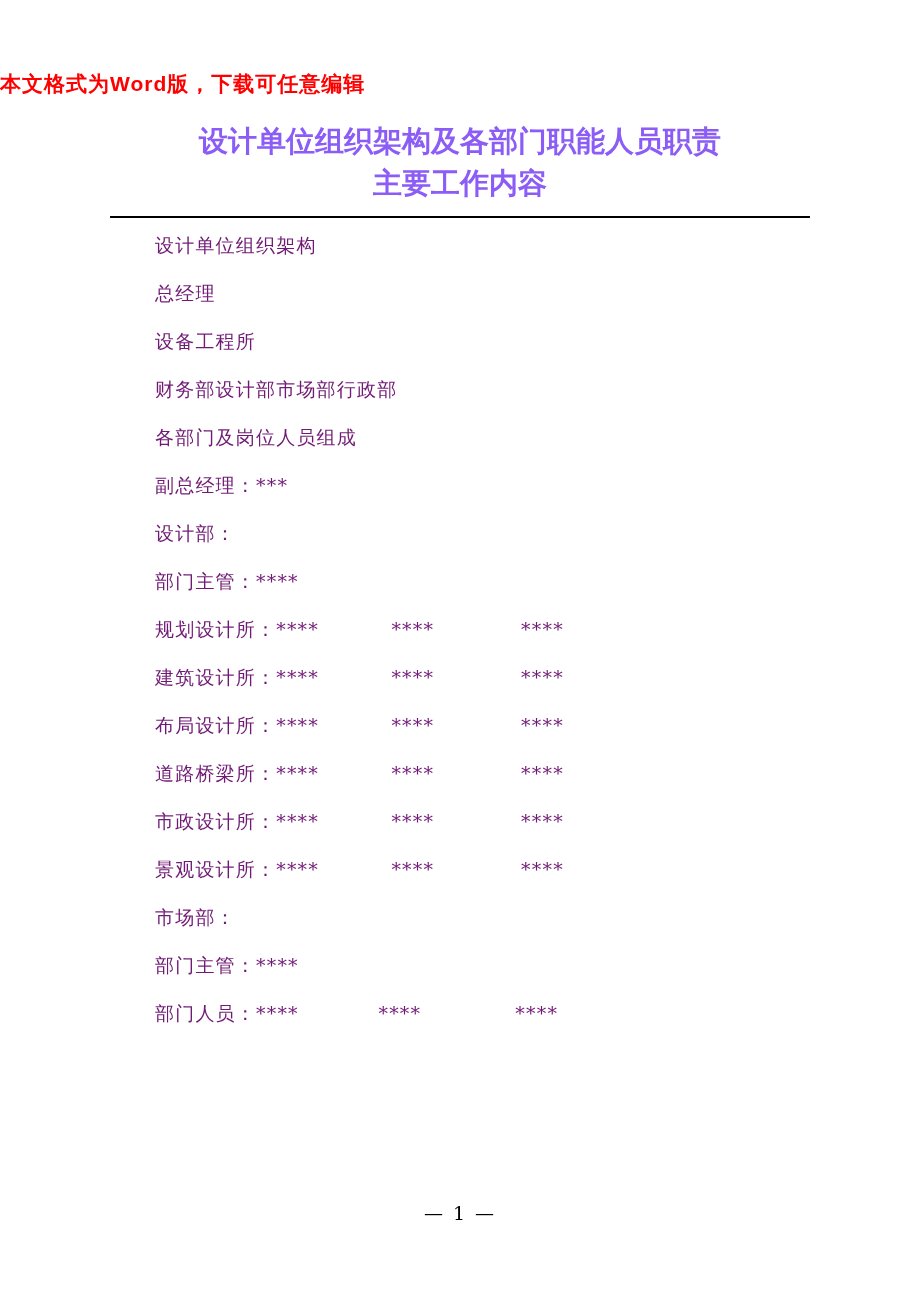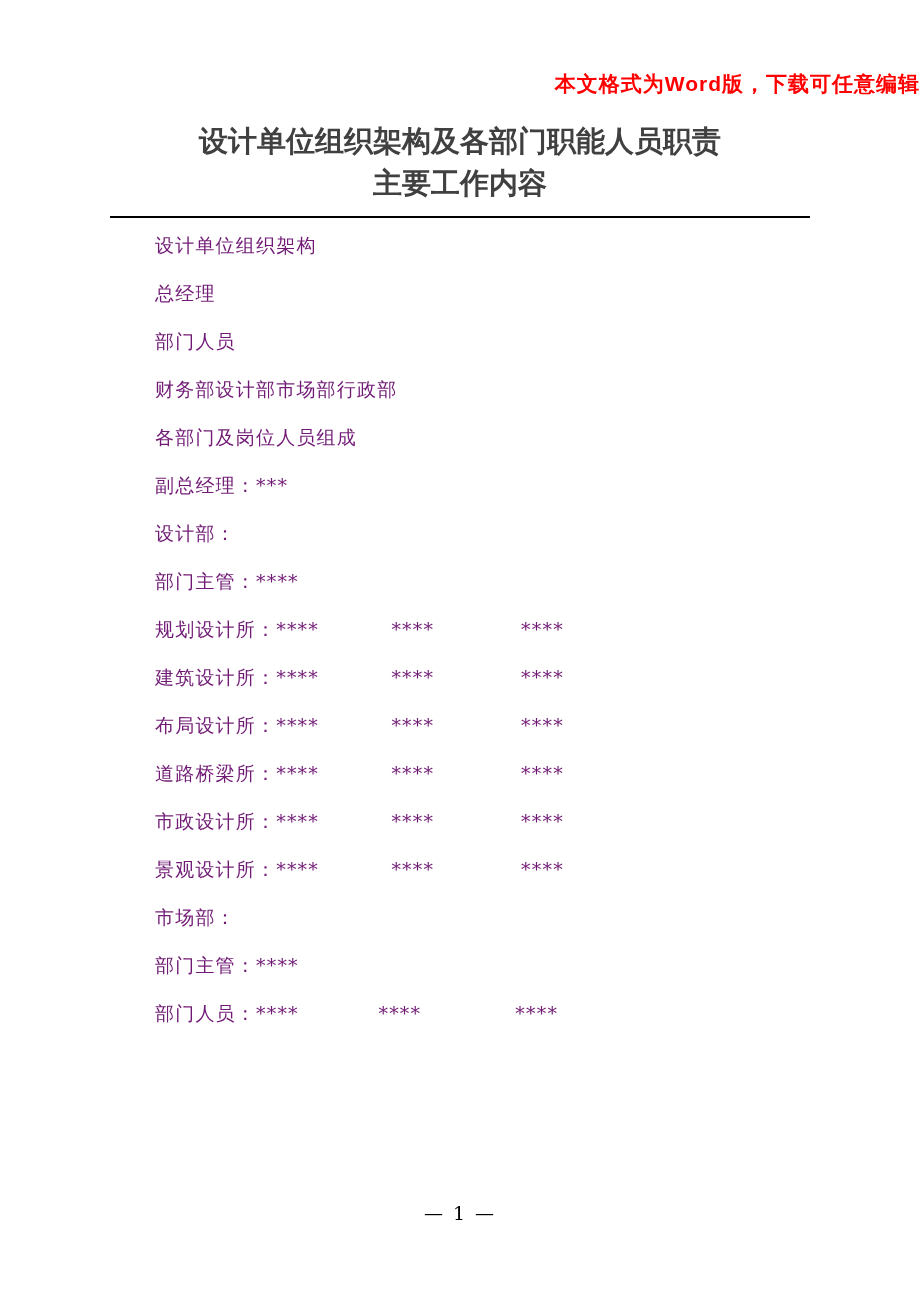--- a/index.html
+++ b/index.html
@@ -12,31 +12,31 @@
   }
   .page {
     position: relative;
     width: 920px;
     height: 1302px;
     background: #ffffff;
     box-sizing: border-box;
     overflow: hidden;
   }
   .notice {
-    text-align: right;
+    text-align: left;
     color: #ff0000;
     font-family: "Liberation Sans", sans-serif;
     font-weight: bold;
     font-size: 21px;
     letter-spacing: 1px;
     margin-top: 70px;
   }
   .doc-title {
     text-align: center;
-    color: #404040;
+    color: #8b5cf6;
     font-family: "Liberation Sans", sans-serif;
     font-weight: bold;
     font-size: 29px;
     line-height: 1.45;
     margin-top: 22px;
     padding: 0 74px;
   }
   .rule {
     border: none;
     border-top: 2px solid #000000;
@@ -78,21 +78,21 @@
   <div class="doc-title">
     <div>设计单位组织架构及各部门职能人员职责</div>
     <div>主要工作内容</div>
   </div>
 
   <hr class="rule">
 
   <div class="body-block">
     <p class="line">设计单位组织架构</p>
     <p class="line">总经理</p>
-    <p class="line">部门人员</p>
+    <p class="line">设备工程所</p>
     <p class="line">财务部设计部市场部行政部</p>
     <p class="line">各部门及岗位人员组成</p>
     <p class="line">副总经理：***</p>
     <p class="line">设计部：</p>
     <p class="line">部门主管：****</p>
     <p class="line">规划设计所：****          ****            ****</p>
     <p class="line">建筑设计所：****          ****            ****</p>
     <p class="line">布局设计所：****          ****            ****</p>
     <p class="line">道路桥梁所：****          ****            ****</p>
     <p class="line">市政设计所：****          ****            ****</p>

